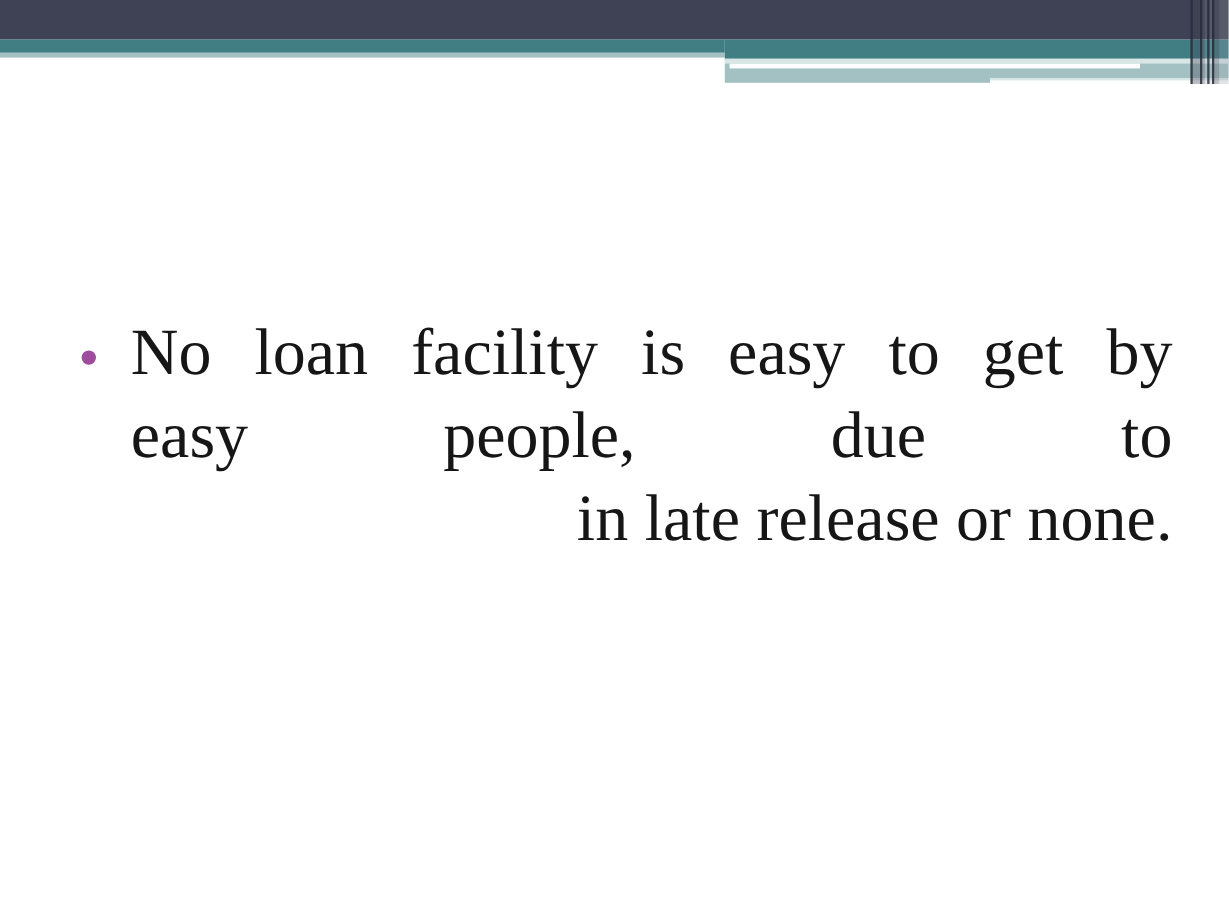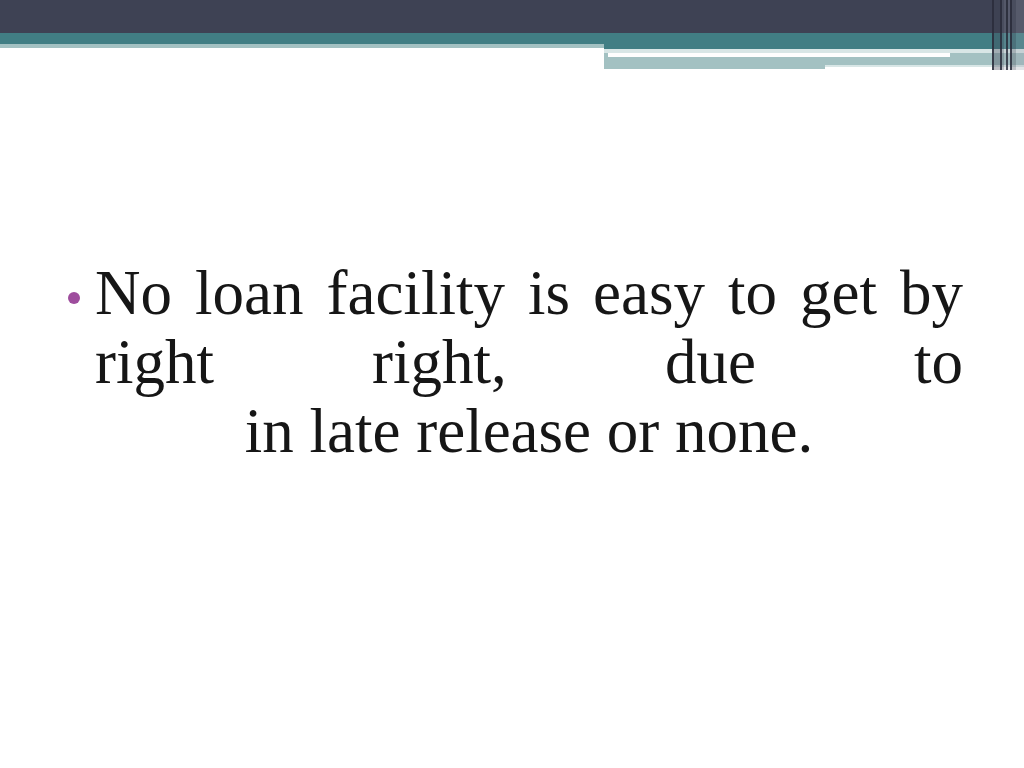--- a/index.html
+++ b/index.html
@@ -38,44 +38,44 @@
   .s5  { left: 19px; width: 2px; background: rgba(150,155,168,0.25); }
   .s6  { left: 21px; width: 2px; background: rgba(43,46,60,0.85); }
   .s7  { left: 23px; width: 2px; background: rgba(160,165,178,0.25); }
   .s8  { left: 25px; width: 2px; background: rgba(43,46,60,0.90); }
   .s9  { left: 27px; width: 4px; background: rgba(90,94,110,0.40); }
   .s10 { left: 31px; width: 8px; background: rgba(150,155,168,0.28); }
 
   
   .content {
     position: absolute;
-    left: 95px;
+    left: 109px;
     top: 259px;
     width: 868px;
     color: #161616;
-    font-size: 63px;
+    font-size: 55px;
     line-height: 69px;
     letter-spacing: 0px;
   }
   .marker {
     position: absolute;
     left: 68px;
     top: 292px;
     width: 12px;
     height: 12px;
     border-radius: 50%;
     background: #9E4D9D;
   }
   .line-justify {
     text-align: justify;
     text-align-last: justify;
     white-space: normal;
   }
   .line-left {
-    text-align: center;
+    text-align: right;
   }
 </style>
 </head>
 <body>
 
 <div class="slide">
 
   <div>
     <div class="hdr band-dark" style="background: rgb(62, 66, 84);"></div>
     <div class="hdr band-teal-left" style="background: rgb(65, 126, 132);"></div>
@@ -98,17 +98,17 @@
       <div class="stripe s8"></div>
       <div class="stripe s9"></div>
       <div class="stripe s10"></div>
     </div>
   </div>
 
   <span class="marker" style="background: rgb(158, 77, 157);"></span>
 
   <div class="content" style="color: rgb(22, 22, 22);">
     <div class="line-justify">No loan facility is easy to get by</div>
-    <div class="line-justify">right right, due to</div>
+    <div class="line-justify">easy people, due to</div>
     <div class="line-left">in late release or none.</div>
   </div>
 
 </div>
 
 </body></html>

